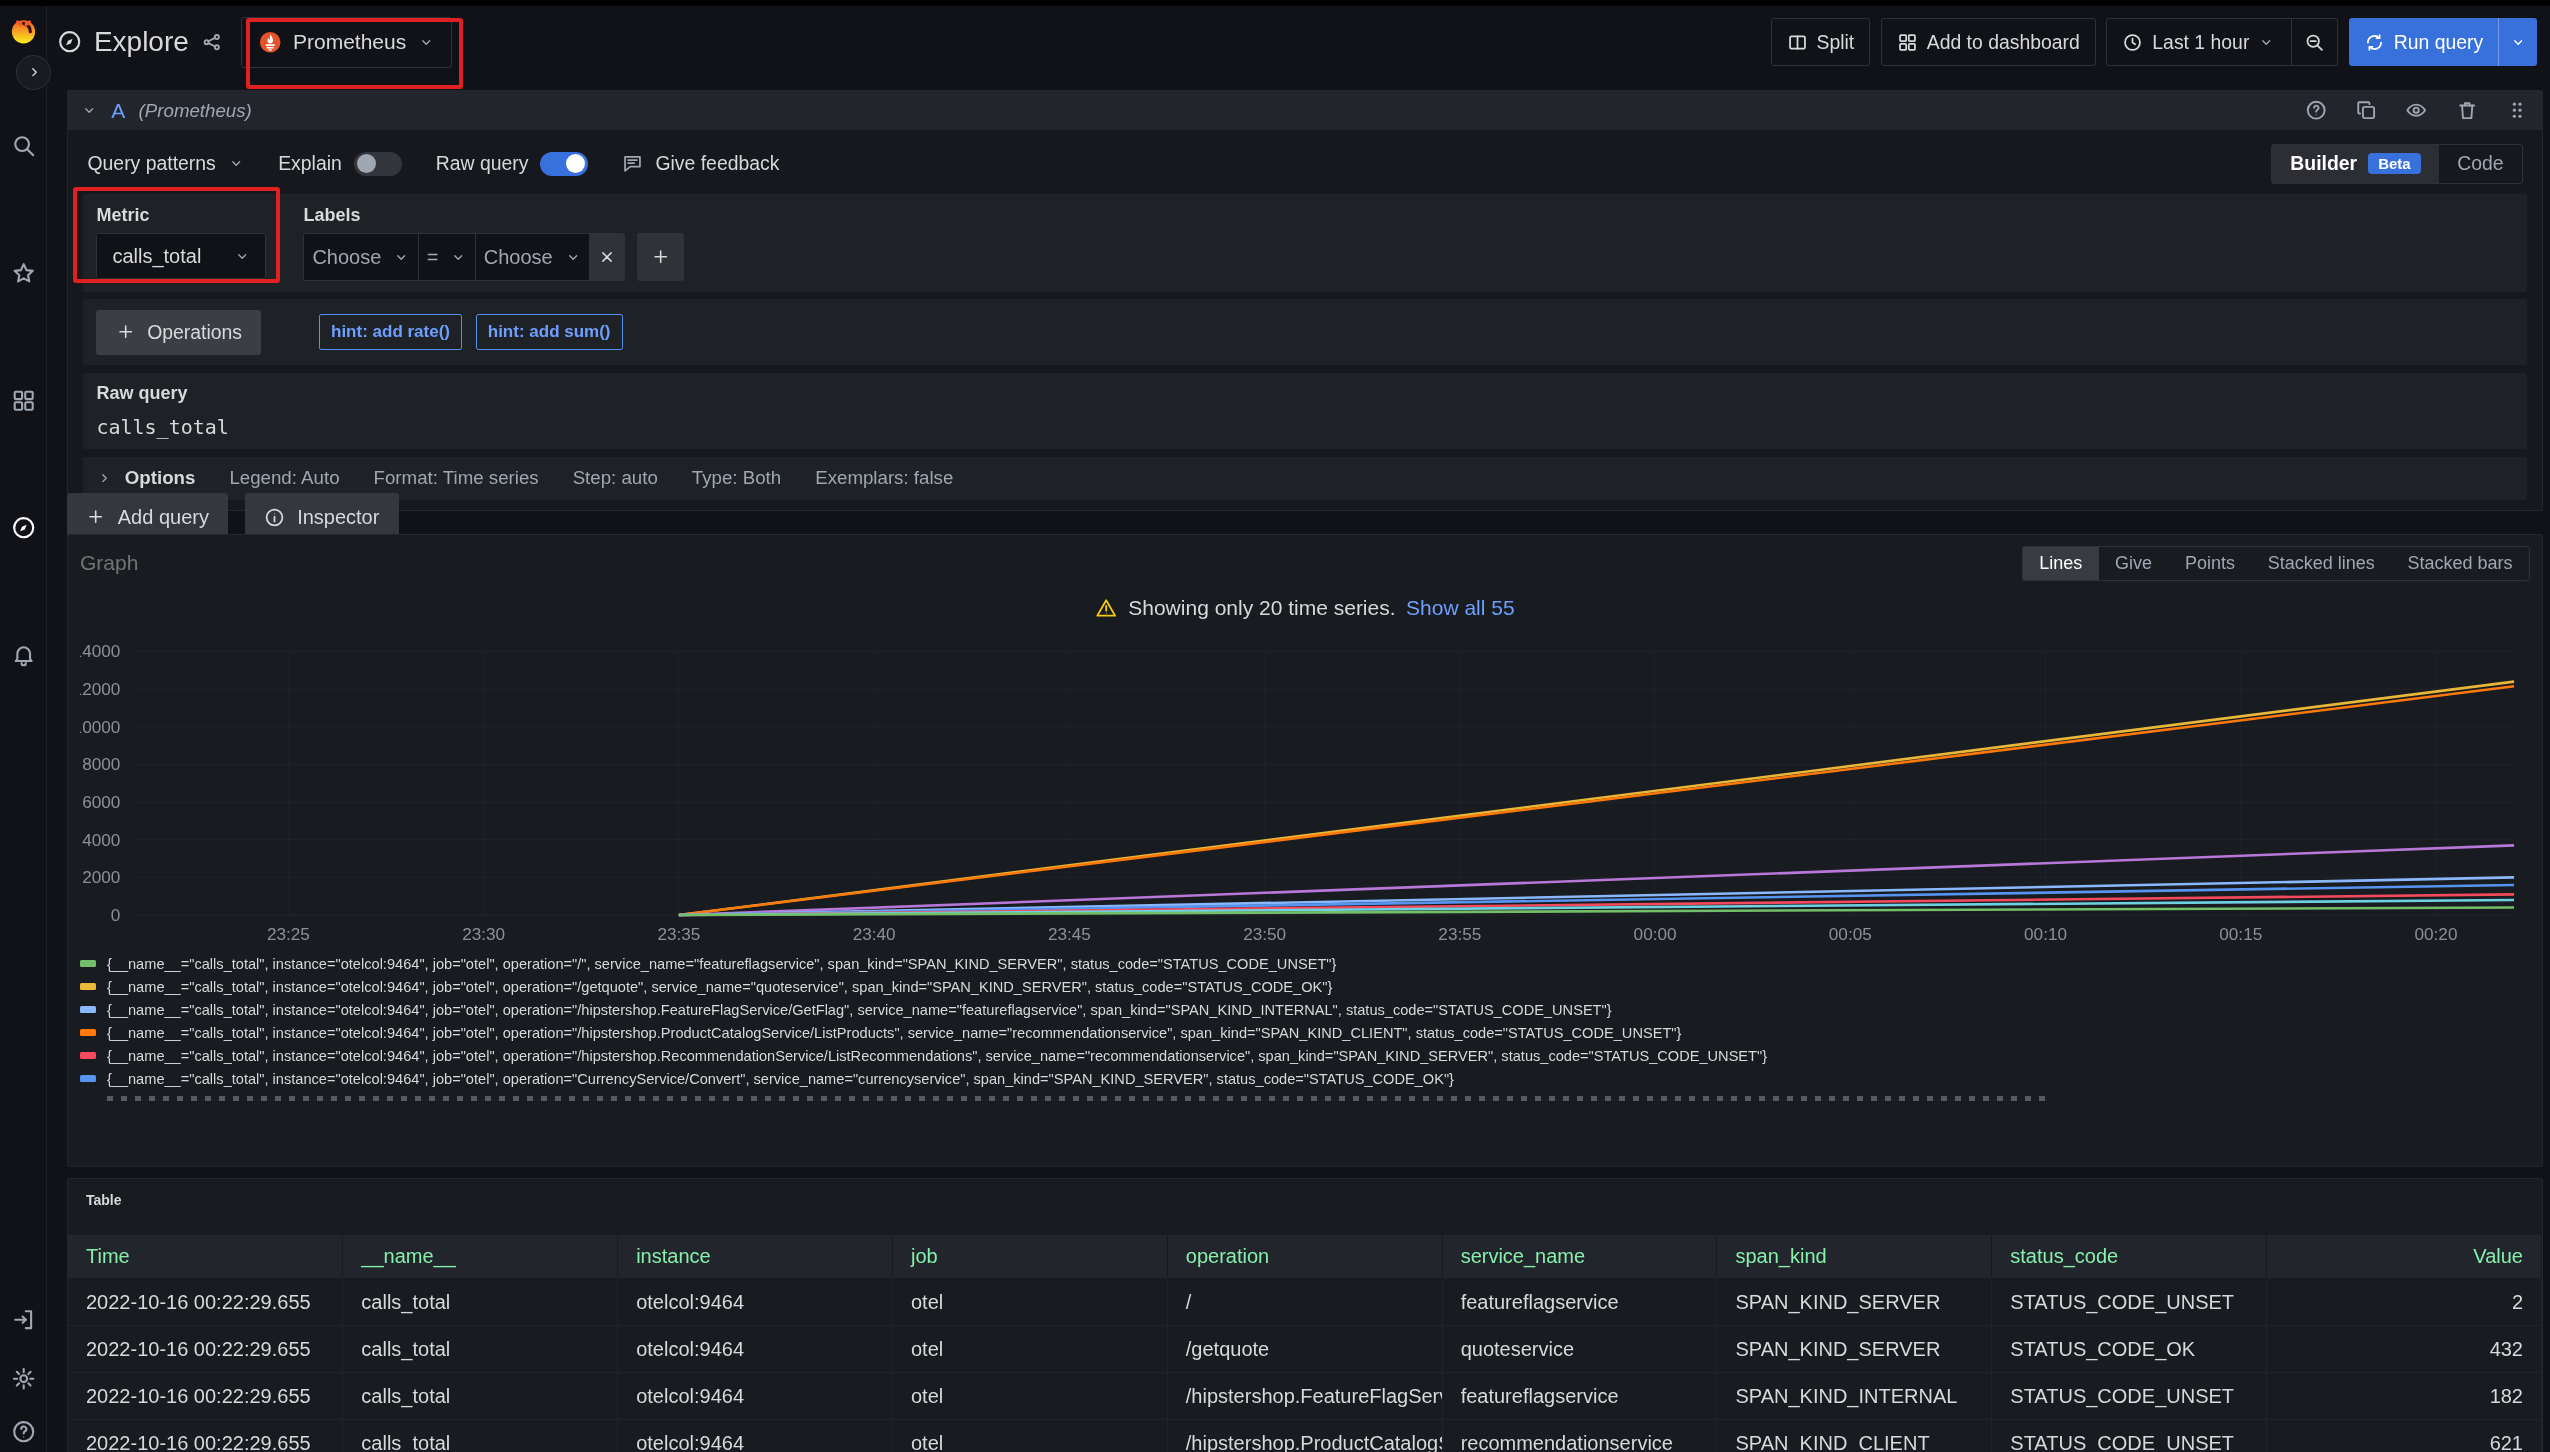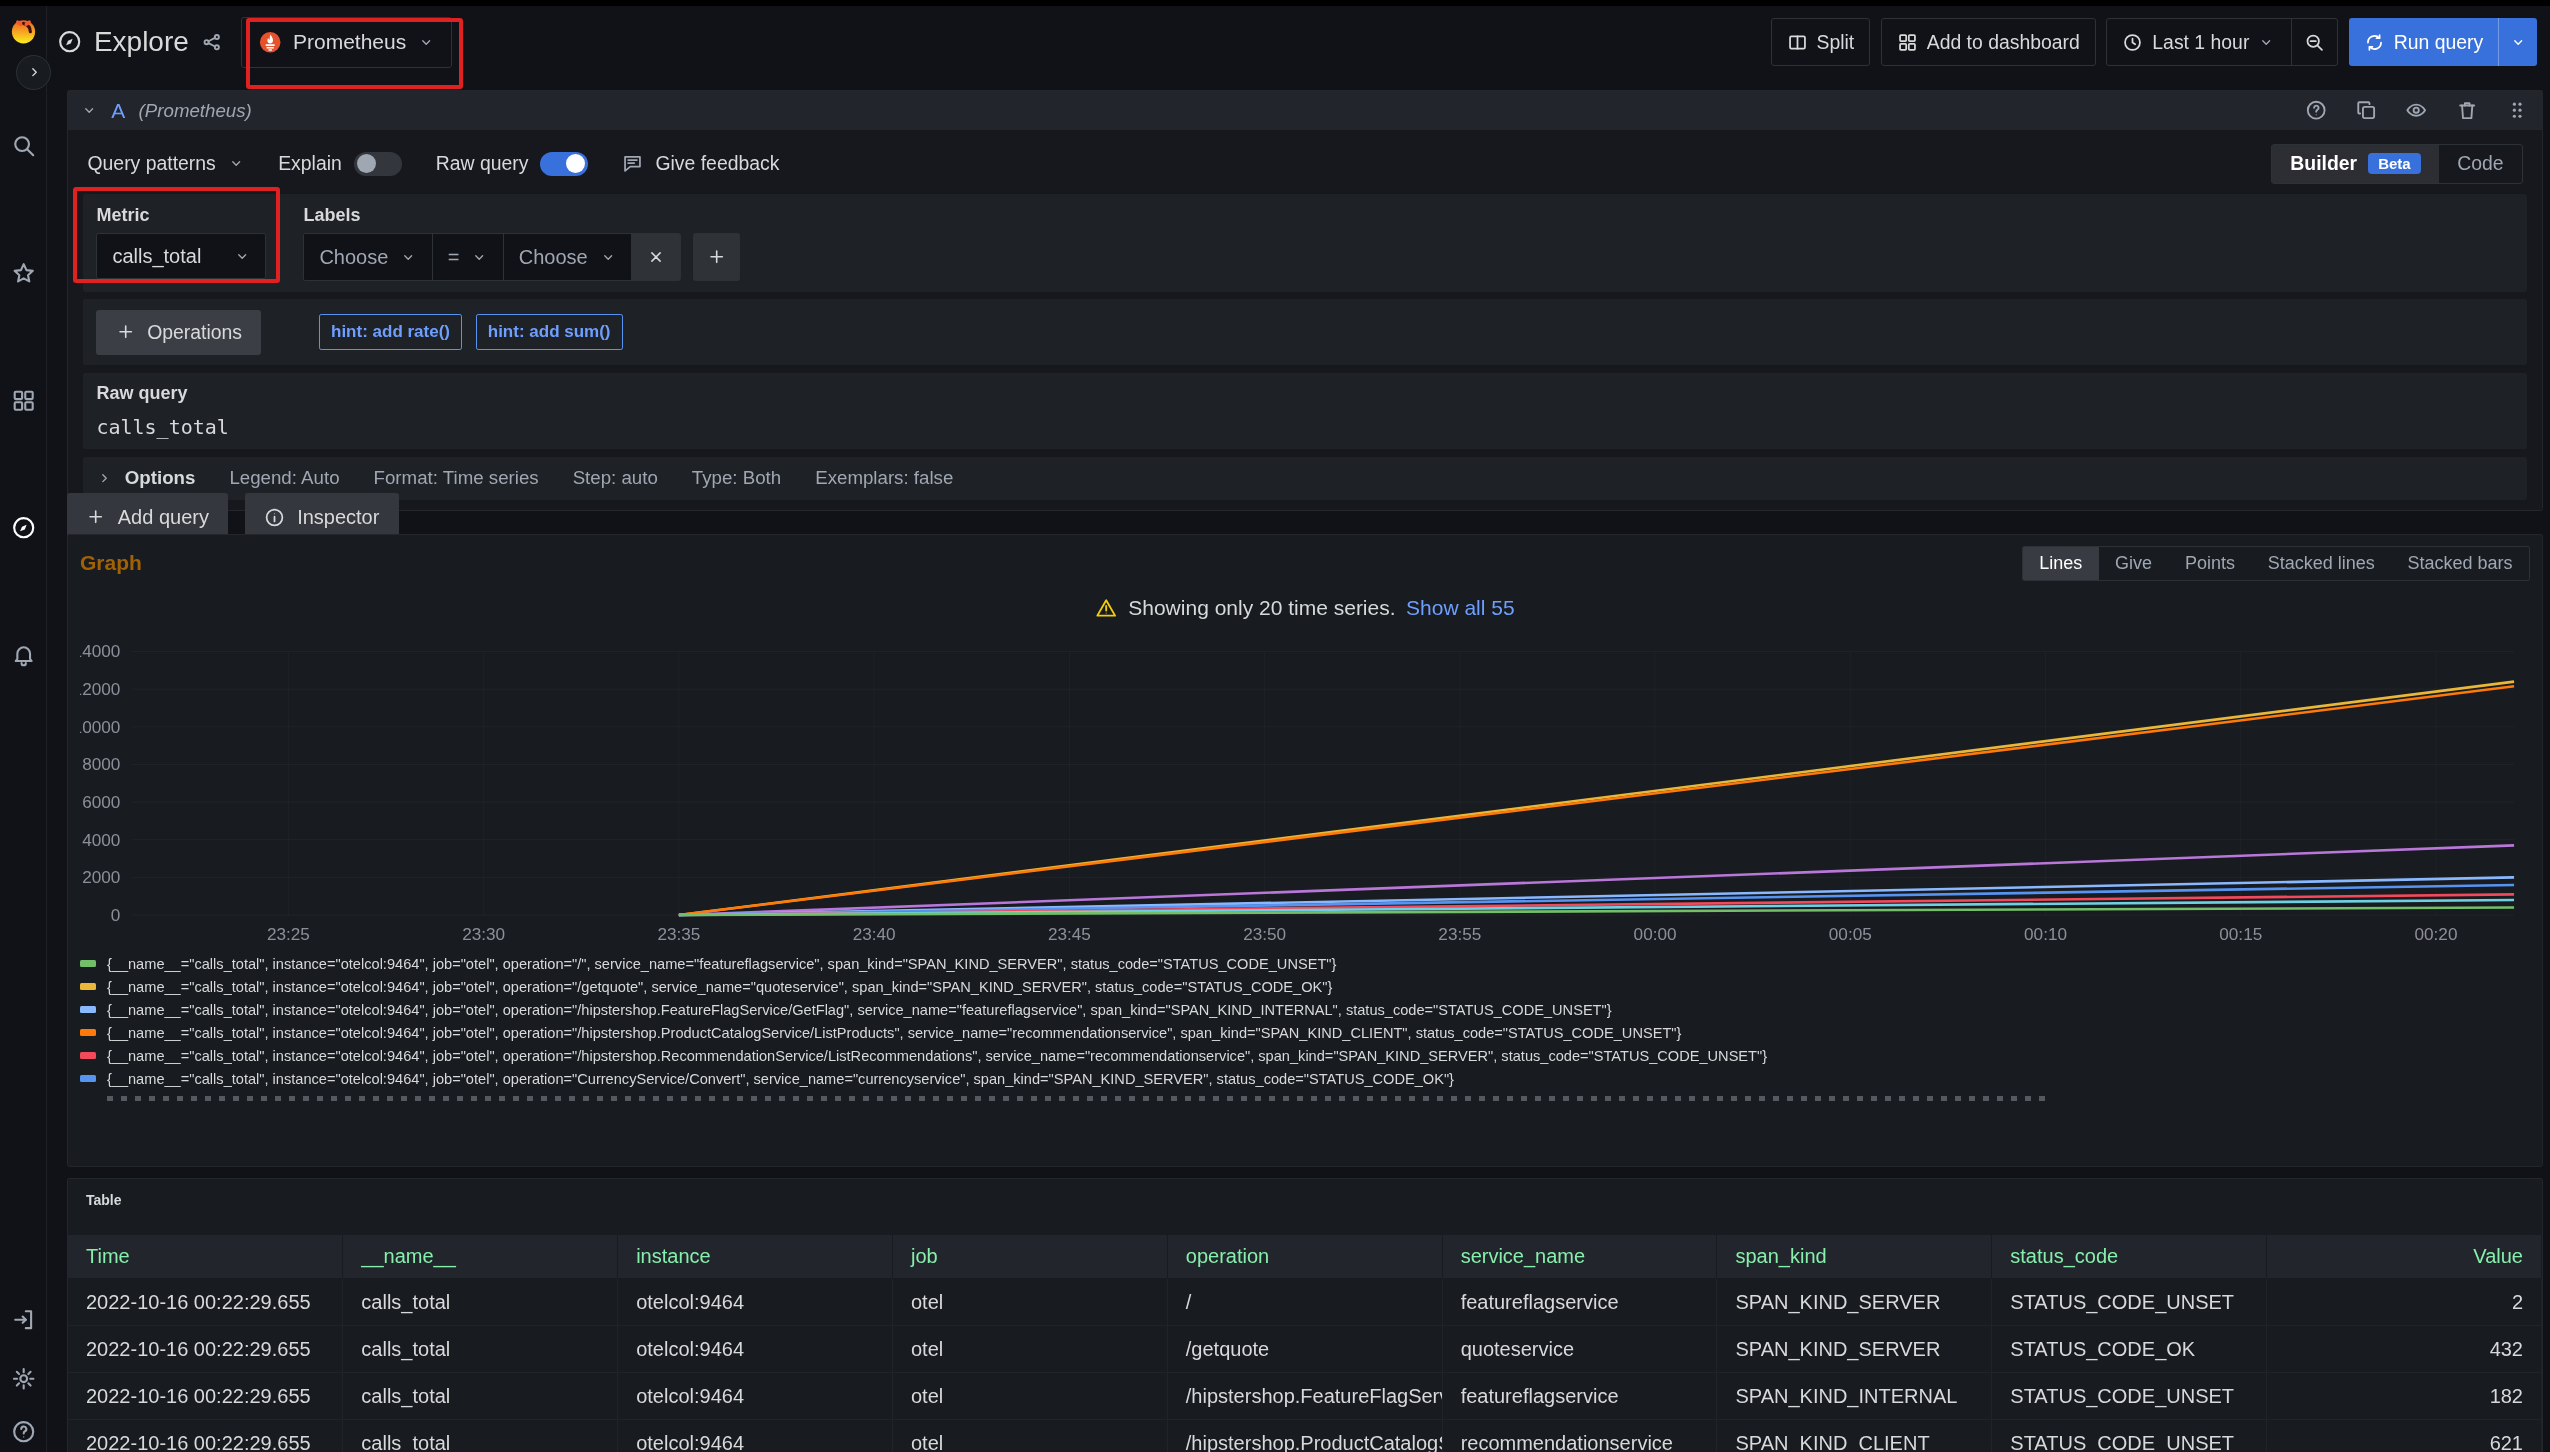--- a/index.html
+++ b/index.html
@@ -57,21 +57,21 @@
   .bt-seg.active{background:rgba(204,204,220,.12);color:#fff;font-weight:600}
   .beta{background:#3871dc;color:#fff;font-size:15px;font-weight:700;padding:2.2px 10.5px;border-radius:4px}
   .card{background:#1e2126;border-radius:2.2px;padding:10.5px 13.4px}
   .fields-row{display:flex;gap:37px;align-items:flex-start}
   .field-label{font-size:18px;font-weight:700;color:#d8d9da;margin-bottom:7.5px}
   .select{display:flex;align-items:center;gap:13.4px;height:46px;padding:0 15px;background:#111217;
     border:0.7px solid #2c3235;border-radius:2.2px;font-size:20px;color:#d8d9da;cursor:pointer;box-sizing:border-box}
   .metric-select{width:170px;justify-content:space-between}
   .labels-controls{display:flex;align-items:center}
   .label-group{display:flex;border:0.7px solid #2c3235;border-radius:2.2px;overflow:hidden;height:46px}
-  .lg-seg{display:flex;align-items:center;gap:12px;padding:0 15px;font-size:20px;color:#9fa7b3;
+  .lg-seg{display:flex;align-items:center;gap:12px;padding:0 8px;font-size:20px;color:#9fa7b3;
     border-right:0.7px solid #2c3235;background:#111217;cursor:pointer}
   .lg-seg:last-child{border-right:none}
   .lg-x{background:#2f3237;color:#d8d9da}
   .plus-btn{width:45px;height:46px;margin-left:12px;background:#2f3237;border:0.7px solid #2c3235;
     border-radius:2.2px;display:flex;align-items:center;justify-content:center;color:#d8d9da;cursor:pointer}
   .ops-row{display:flex;align-items:center;gap:16.4px}
   .ops-btn{display:flex;align-items:center;gap:12px;background:#3b3e45;border-radius:3px;height:45px;
     padding:0 19.4px;font-size:19.4px;font-weight:500;color:#d8d9da;cursor:pointer}
   .hint-btn{border:0.7px solid #5794f2;color:#6e9fff;font-weight:700;font-size:17px;padding:6.7px 11.2px;
     border-radius:2.2px;background:transparent;cursor:pointer;font-family:"Liberation Sans",sans-serif}
@@ -80,21 +80,21 @@
   .options-row{display:flex;align-items:center;gap:34px;font-size:18.7px;color:#9fa7b3}
   .options-head{display:flex;align-items:center;gap:12px;color:#d8d9da;cursor:pointer}
   .options-head .lbl{font-weight:700;font-size:18.7px}
   .actions-row{position:absolute;left:67px;top:493px;display:flex;gap:16.4px}
   .action-btn{display:flex;align-items:center;gap:12px;background:#34373d;border-radius:3px;height:48px;
     padding:0 19.4px;font-size:20px;font-weight:500;color:#d8d9da;cursor:pointer}
   
   .graph-panel{position:absolute;left:67px;top:534px;width:2476px;height:633px;background:#181b1f;
     border:0.7px solid #24262c;border-radius:2.2px;padding:10.5px 12px;box-sizing:border-box}
   .gp-head{display:flex;align-items:center}
-  .gp-title{font-size:21px;font-weight:700;color:#a16207}
+  .gp-title{font-size:21px;font-weight:400;color:#737373}
   .modes{margin-left:auto;display:flex;border:0.7px solid #2c3235;border-radius:2.2px;overflow:hidden}
   .mode{padding:6px 16.4px;font-size:18px;color:#9fa7b3;cursor:pointer;white-space:nowrap}
   .mode.active{background:rgba(204,204,220,.18);color:#fff;font-weight:500}
   .warning-row{display:flex;justify-content:center;align-items:flex-end;gap:10.5px;font-size:21px;
     color:#d8d9da;margin:15px 0 0}
   .warning-link{color:#6e9fff;cursor:pointer}
   #chart-box{width:2452px;height:325px;margin-top:6px}
   .legend{margin-top:1.5px}
   .legend-row{display:flex;align-items:center;gap:10.5px;height:23px;font-size:14.6px;color:#d8d9da;
     white-space:nowrap;overflow:hidden;cursor:pointer}

